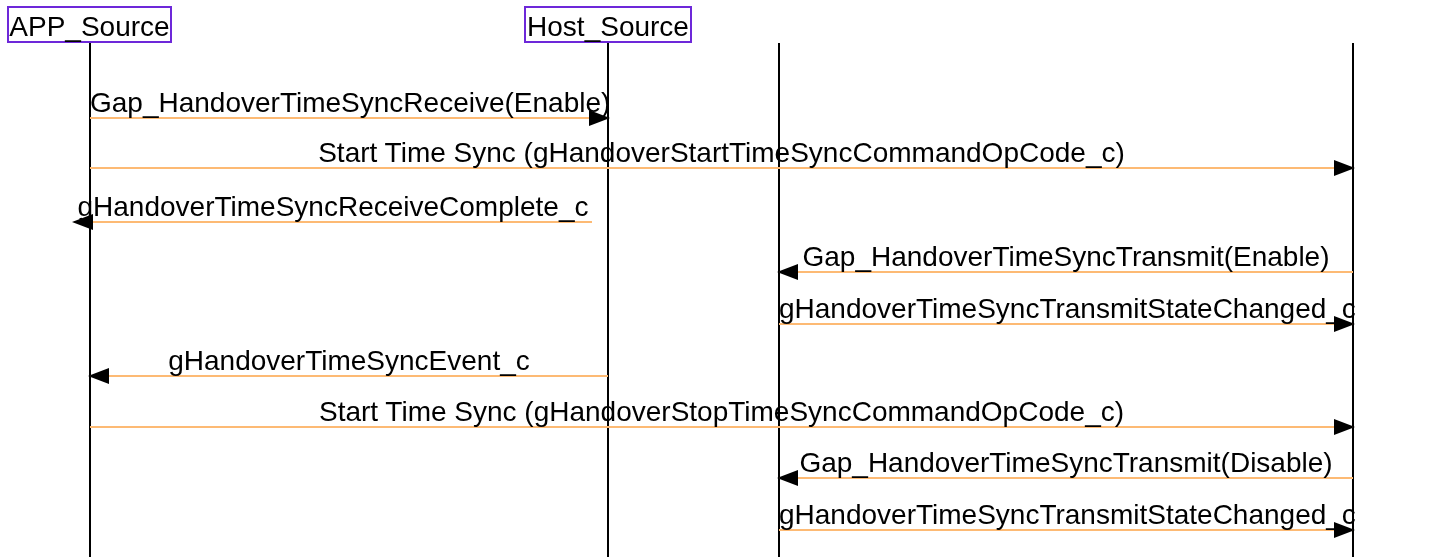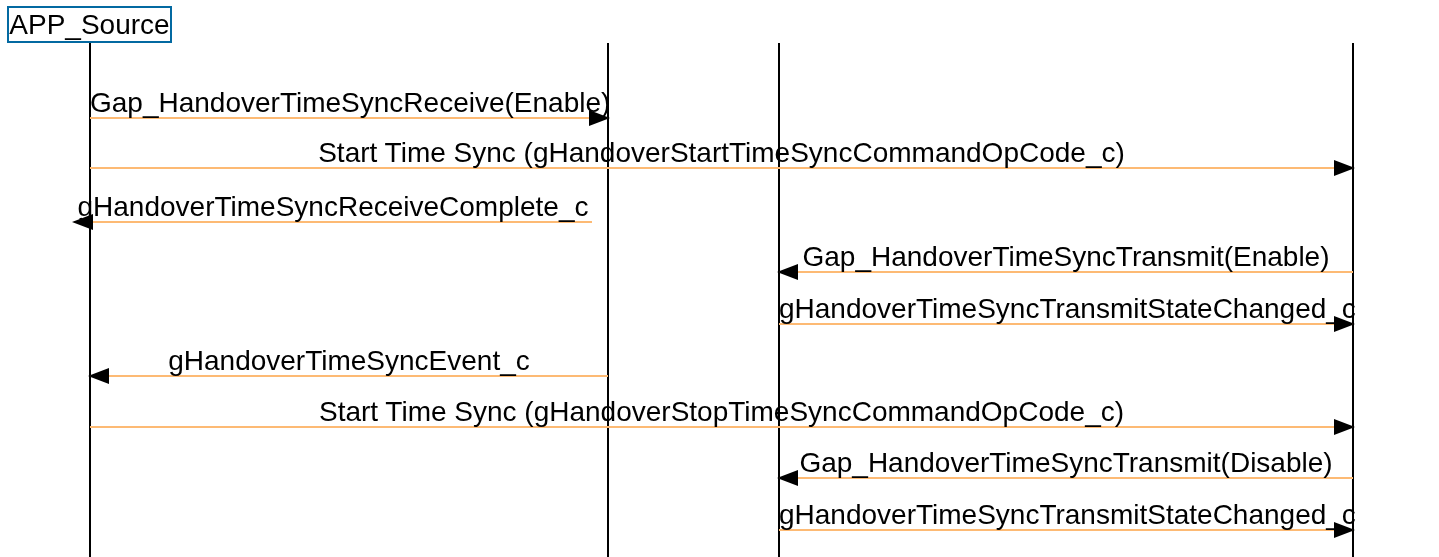--- a/index.html
+++ b/index.html
@@ -10,24 +10,24 @@
     background: #ffffff;
     font-family: "Liberation Sans", sans-serif;
     color: #000000;
     overflow: hidden;
   }
   .participant {
     position: absolute;
     top: 6px;
     height: 37px;
     box-sizing: border-box;
-    border: 2px solid #0369a1;
+    border: 2px solid #6d28d9;
     background: #ffffff;
     display: flex;
-    align-items: center;
+    align-items: flex-end;
     justify-content: center;
     font-size: 28px;
     line-height: 1;
     white-space: nowrap;
     z-index: 3;
   }
   .lifeline {
     position: absolute;
     top: 43px;
     bottom: 0;
@@ -63,20 +63,23 @@
   .arrow-r { right: -2px; border-left: 21px solid #000000; }
   .arrow-l { left: -2px; border-right: 21px solid #000000; }
 </style>
 </head>
 <body>
 
 <div id="canvas">
 
   <div class="participant" style="left:7px; width:165px;">
     <span>APP_Source</span>
+  </div>
+  <div class="participant" style="left:524px; width:168px;">
+    <span>Host_Source</span>
   </div>
 
   <div class="lifeline" style="left:89px;"></div>
   <div class="lifeline" style="left:607px;"></div>
   <div class="lifeline" style="left:778px;"></div>
   <div class="lifeline" style="left:1352px;"></div>
 
   <div class="msg" style="left:90px; width:518px; top:117px;">
     <div class="label">Gap_HandoverTimeSyncReceive(Enable)</div>
     <div class="arrow-r"></div>

